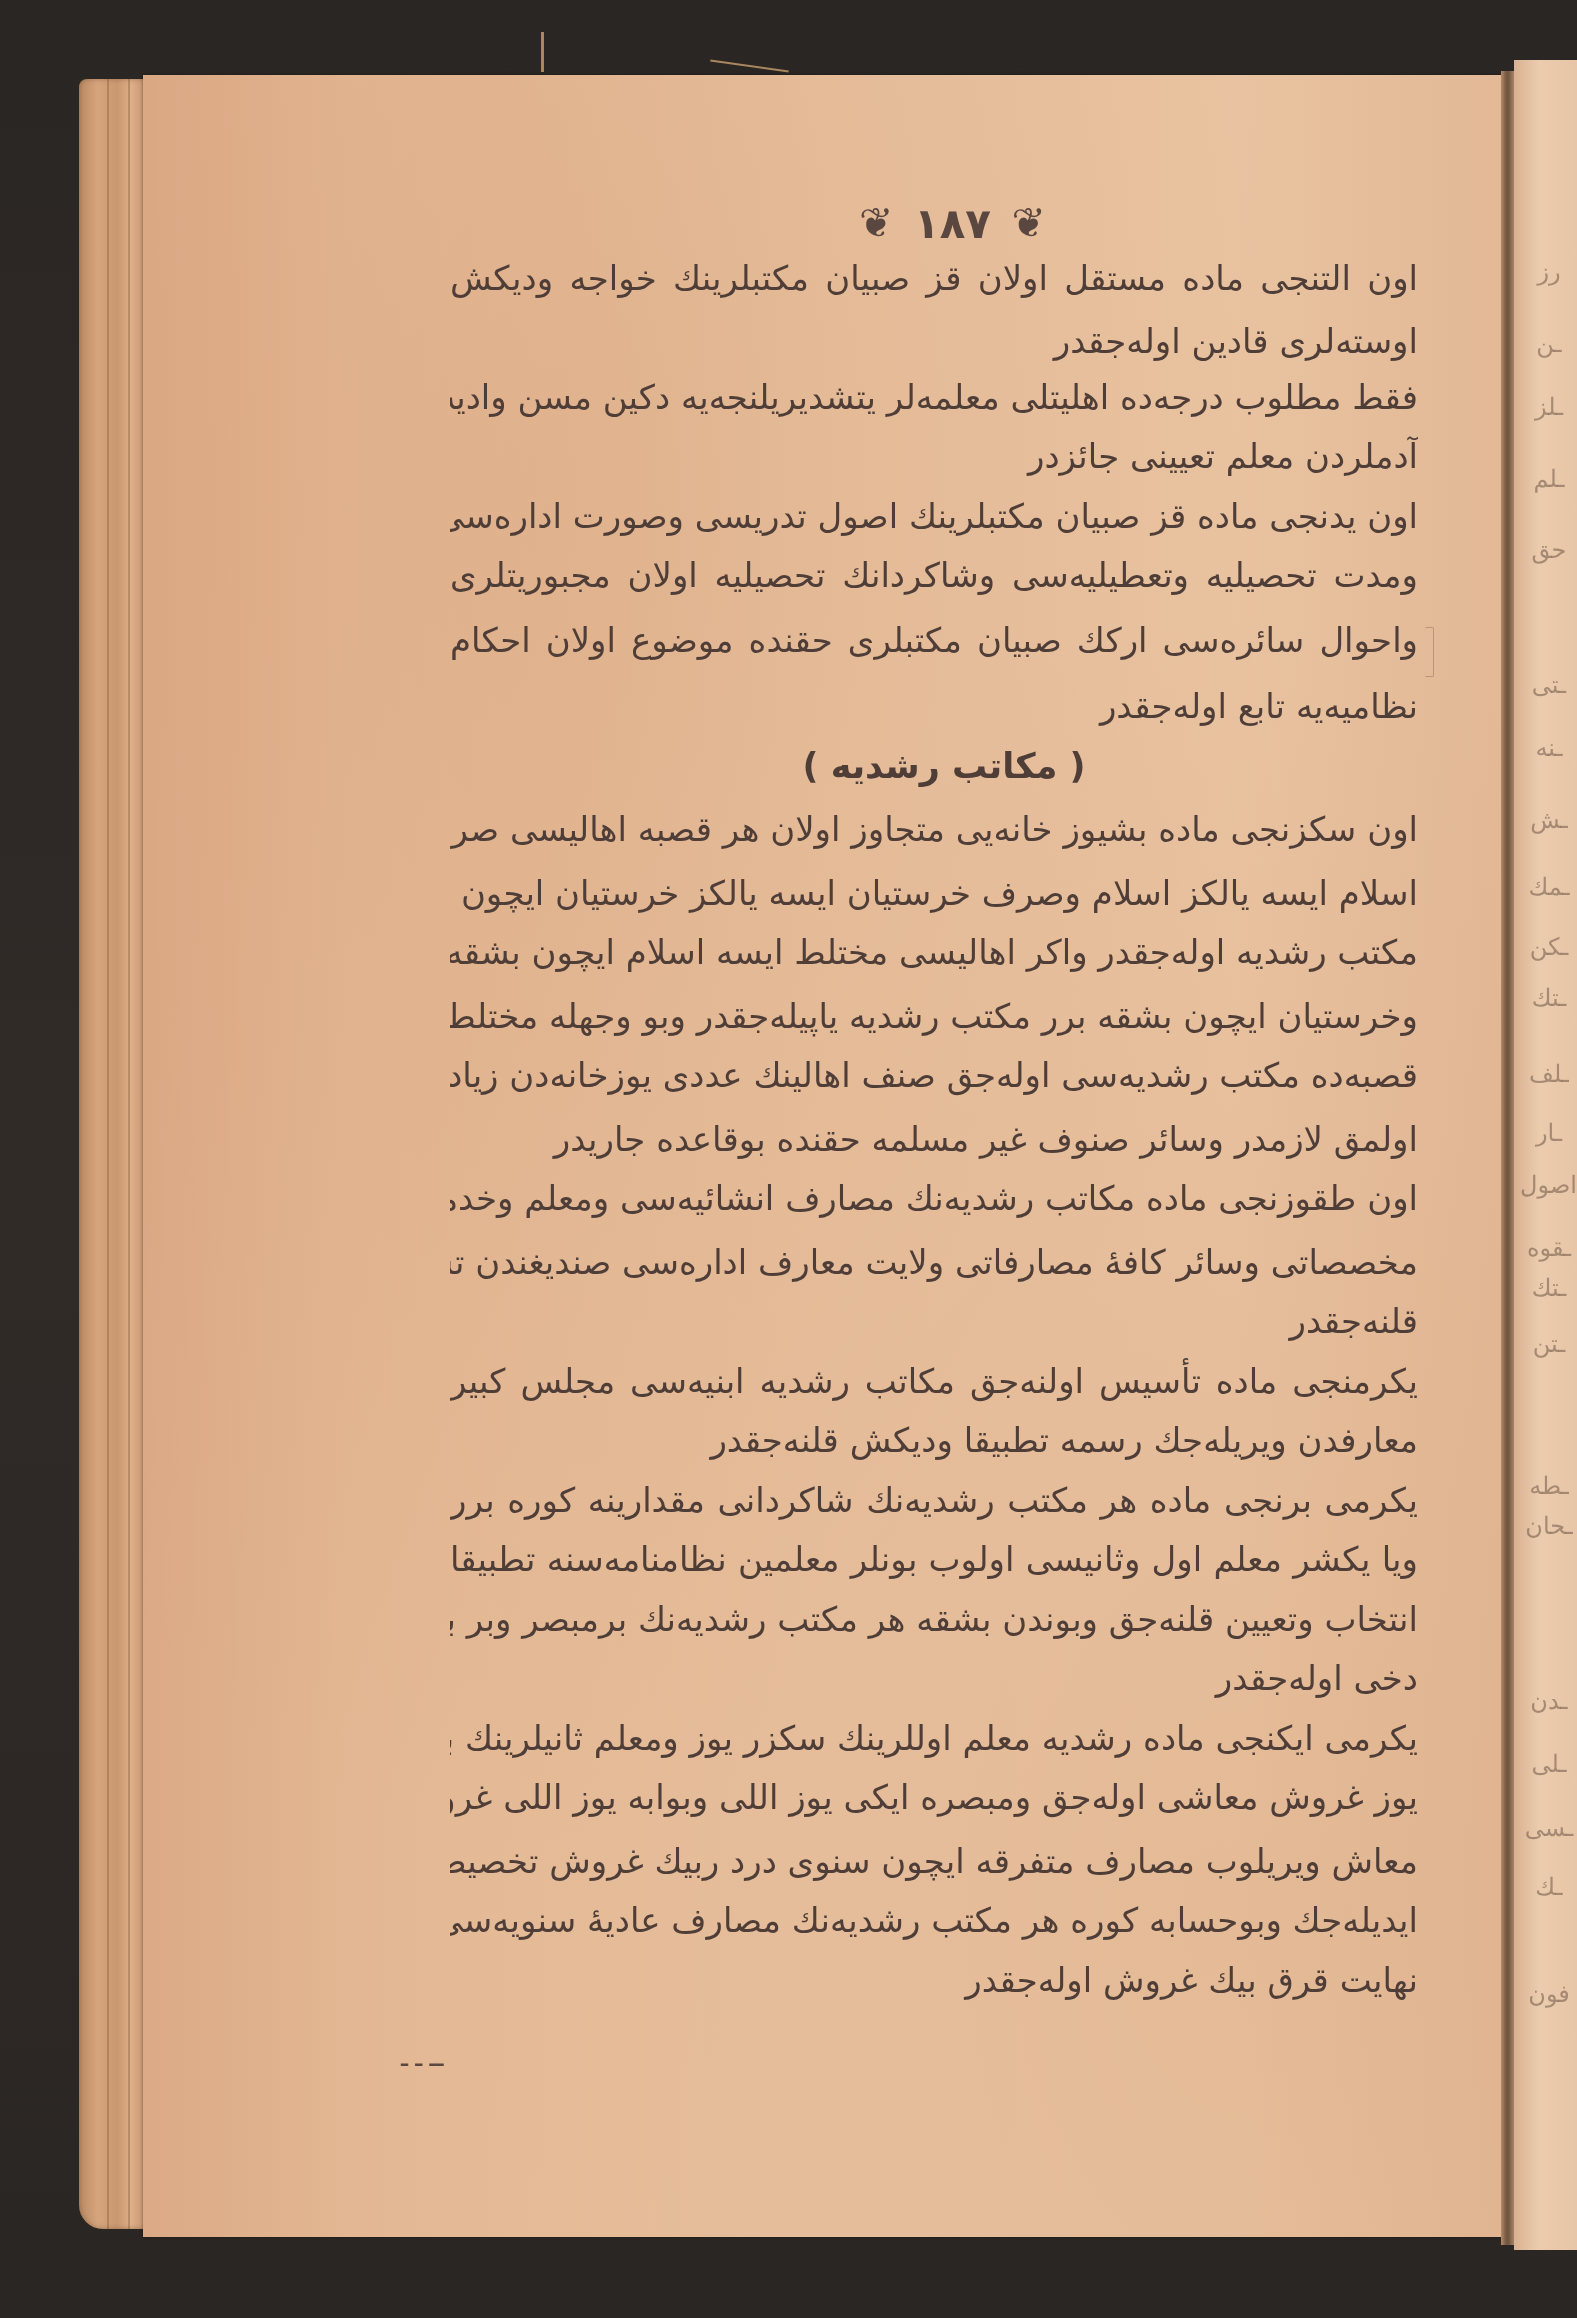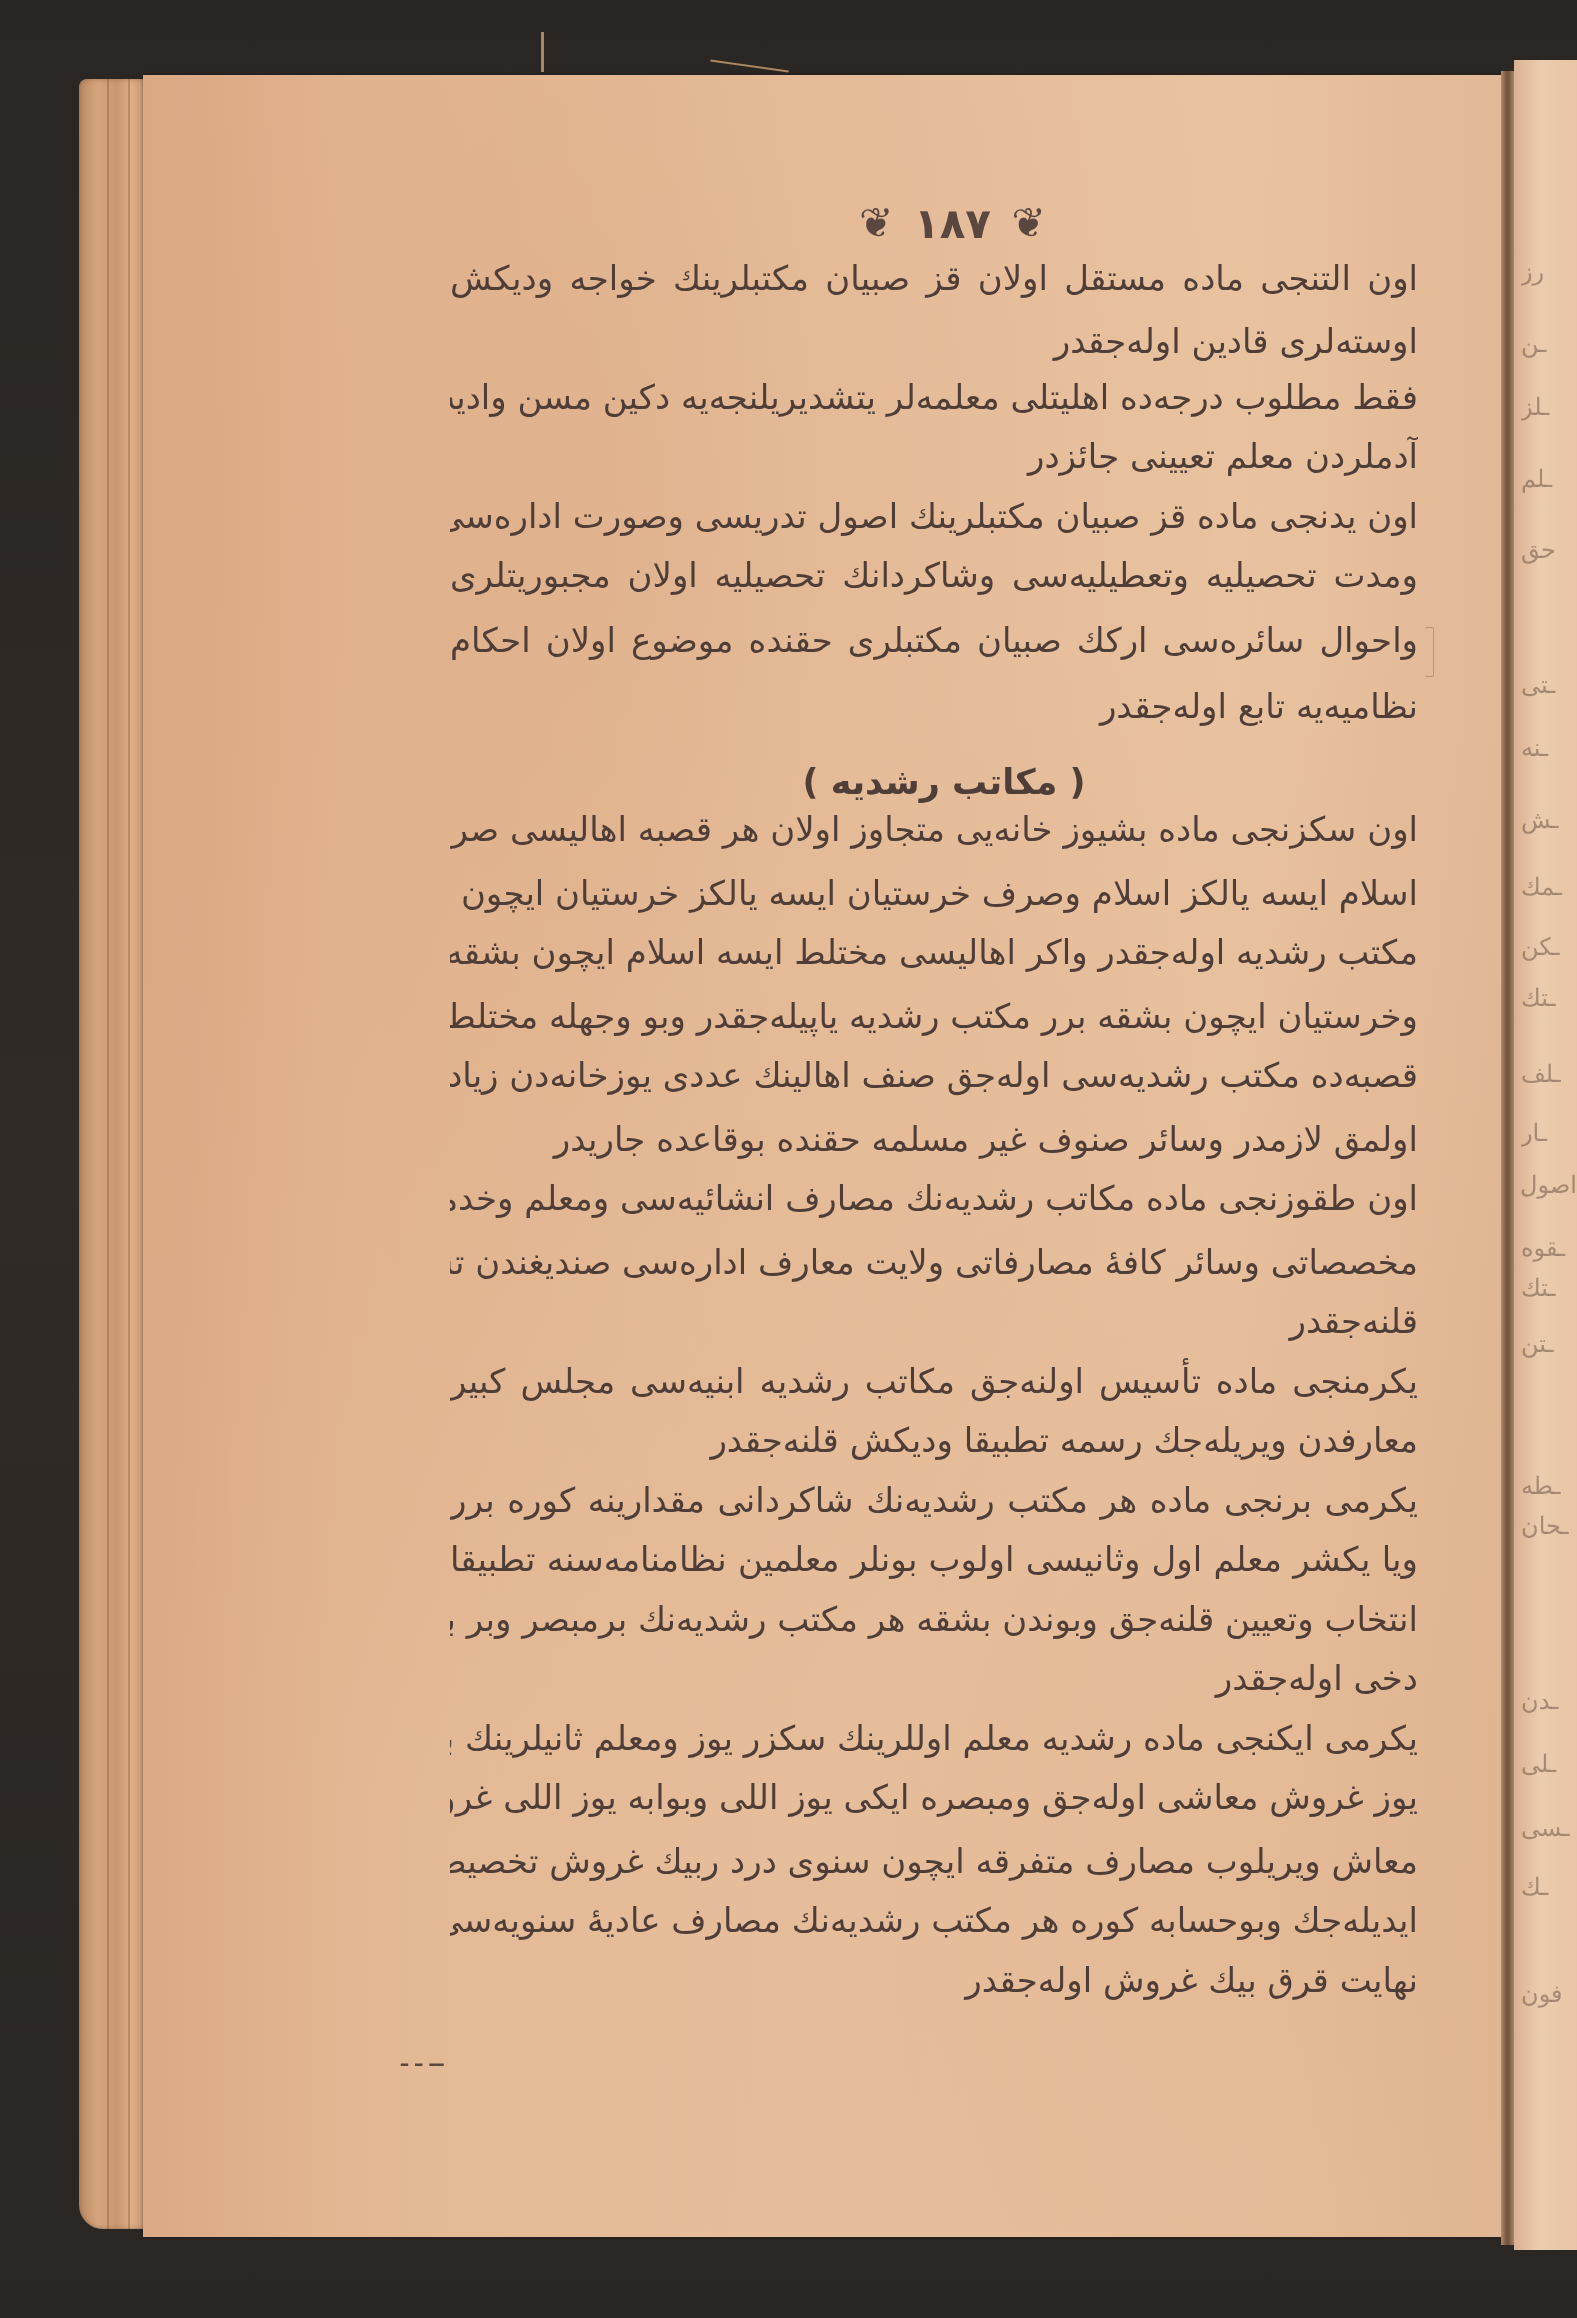--- a/index.html
+++ b/index.html
@@ -34,42 +34,42 @@
   }
   .spine {
     position: absolute; left: 1501px; top: 71px; width: 12.7px; height: 2174px;
     background: linear-gradient(90deg, #b58b6a 0%, #7c5d46 35%, #6f5440 55%, #a98466 100%);
   }
   .next-page {
     position: absolute; left: 1514px; top: 60px; width: 63px; height: 2190px;
     background: linear-gradient(90deg, #d9b192 0%, #ecccae 40%, #e7c5a6 100%);
   }
   .next-page-line {
-    position: absolute; right: 0; width: 56px; direction: rtl; text-align: left;
+    position: absolute; right: 0; width: 56px; direction: rtl; text-align: center;
     font-family: "DejaVu Serif", serif; font-size: 24px; color: rgba(110,85,70,0.55);
     white-space: nowrap; overflow: hidden;
   }
   .page-number {
     position: absolute; left: 794px; top: 184px; width: 317px; height: 79px;
     display: flex; align-items: center; justify-content: center; gap: 20.6px;
     color: #5a4740;
   }
   .ornament { font-size: 41px; line-height: 1; color: #5a4740; }
   .pn-text { font-family: "DejaVu Sans", sans-serif; font-size: 42px; font-weight: bold; }
   .line {
     position: absolute; right: 159px; direction: rtl; text-align: justify; text-align-last: justify;
     font-family: "DejaVu Sans", sans-serif; font-size: 34px; line-height: 49px; height: 49px;
     color: #4f3e38; white-space: nowrap; overflow: hidden;
   }
   .line.full { width: 968px; }
   .line.short { text-align-last: right; width: 968px; }
   .heading {
     position: absolute; left: 428px; width: 1032px; text-align: center; direction: rtl;
     font-family: "DejaVu Sans", sans-serif; font-size: 35px; line-height: 49px;
-    color: #4f3e38; font-weight: bold; margin-top: 16px;
+    color: #4f3e38; font-weight: bold;
   }
   .mark {
     position: absolute; color: #5a4740; font-size: 20.6px; font-family: "DejaVu Sans", sans-serif;
   }
   .bracket-mark {
     position: absolute; left: 1425px; top: 627px; width: 8px; height: 48px;
     border: 1.6px solid rgba(120,95,80,0.4); border-left: none; border-radius: 1.6px;
   }
   .top-scratch {
     position: absolute; left: 541px; top: 32px; width: 3.2px; height: 40px; background: #a9875f;

